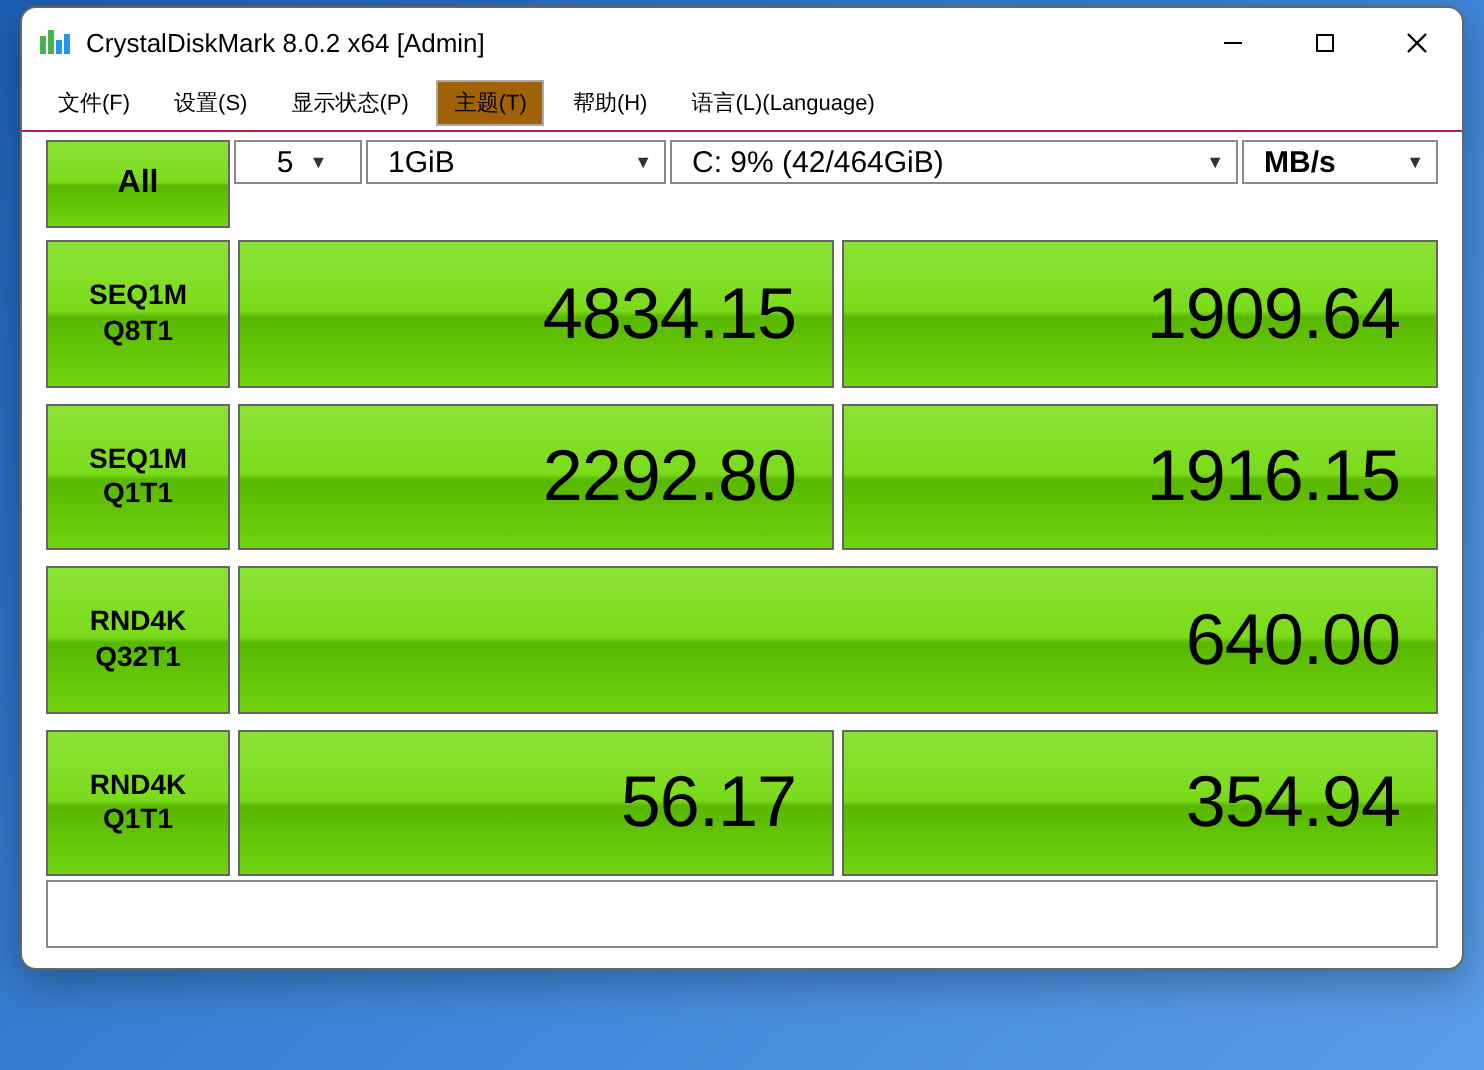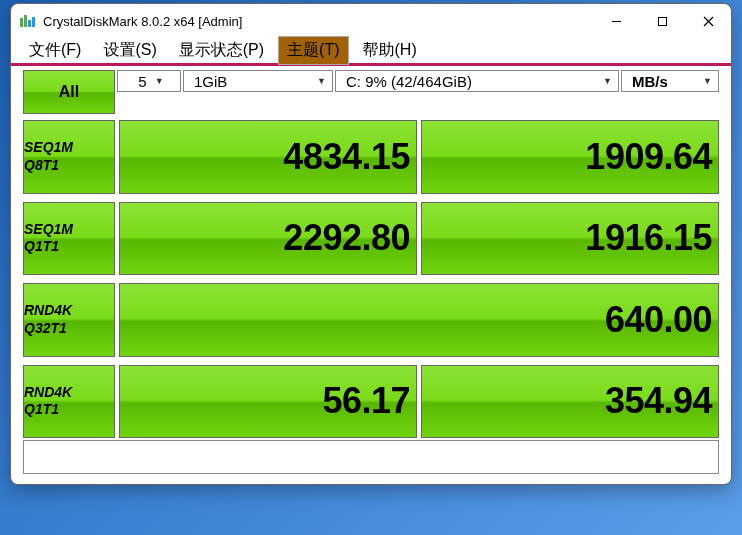--- a/index.html
+++ b/index.html
@@ -58,22 +58,22 @@
     color: #000;
   }
   .win-btn.close { border-radius: 0 8px 0 0; }
   
   .menubar {
     height: 28px;
     display: flex;
     align-items: center;
     padding: 0 10px;
     gap: 6px;
-    font-size: 16px;
-    border-bottom: 3px solid #be185d;
+    font-size: 11px;
+    border-bottom: 1px solid #be185d;
   }
   .menu-item {
     padding: 3px 8px;
     color: #000;
   }
   .menu-item.active {
     background: #a16207;
     border: 1px solid #aaa;
   }
   
@@ -149,36 +149,36 @@
     flex: 1;
     display: flex;
     gap: 4px;
   }
   .row-label {
     width: 92px;
     background: linear-gradient(to bottom, #8BE234 0%, #7adb1a 48%, #58b700 52%, #71d410 100%);
     border: 1px solid #666;
     display: flex;
     flex-direction: column;
+    align-items: center;
     justify-content: center;
     font-weight: bold;
     font-size: 14px;
     line-height: 1.25;
-    font-style: italic;
   }
   .value-cell {
     flex: 1;
     background: linear-gradient(to bottom, #8BE234 0%, #7adb1a 48%, #58b700 52%, #71d410 100%);
     border: 1px solid #666;
     display: flex;
     align-items: center;
     justify-content: flex-end;
-    font-weight: bold;
+    font-weight: normal;
     font-size: 36px;
-    padding-right: 6px;
+    padding-right: 18px;
     color: #000;
     letter-spacing: -0.5px;
   }
   
   .footer-box {
     height: 34px;
     margin-top: 2px;
     border: 1px solid #888;
     background: #fff;
   }
@@ -217,20 +217,21 @@
       </div>
     </div>
   </div>
 
   <div class="menubar">
     <span class="menu-item">文件(F)</span>
     <span class="menu-item">设置(S)</span>
     <span class="menu-item">显示状态(P)</span>
     <span class="menu-item active">主题(T)</span>
     <span class="menu-item">帮助(H)</span>
+    <span class="menu-item">语言(L)(Language)</span>
   </div>
 
   <div class="bench-area">
 
     <div class="top-row">
       <div class="all-btn">All</div>
       <div class="selectors">
         <div class="sel-row">
           <div class="sel count">
             <span>5</span>

